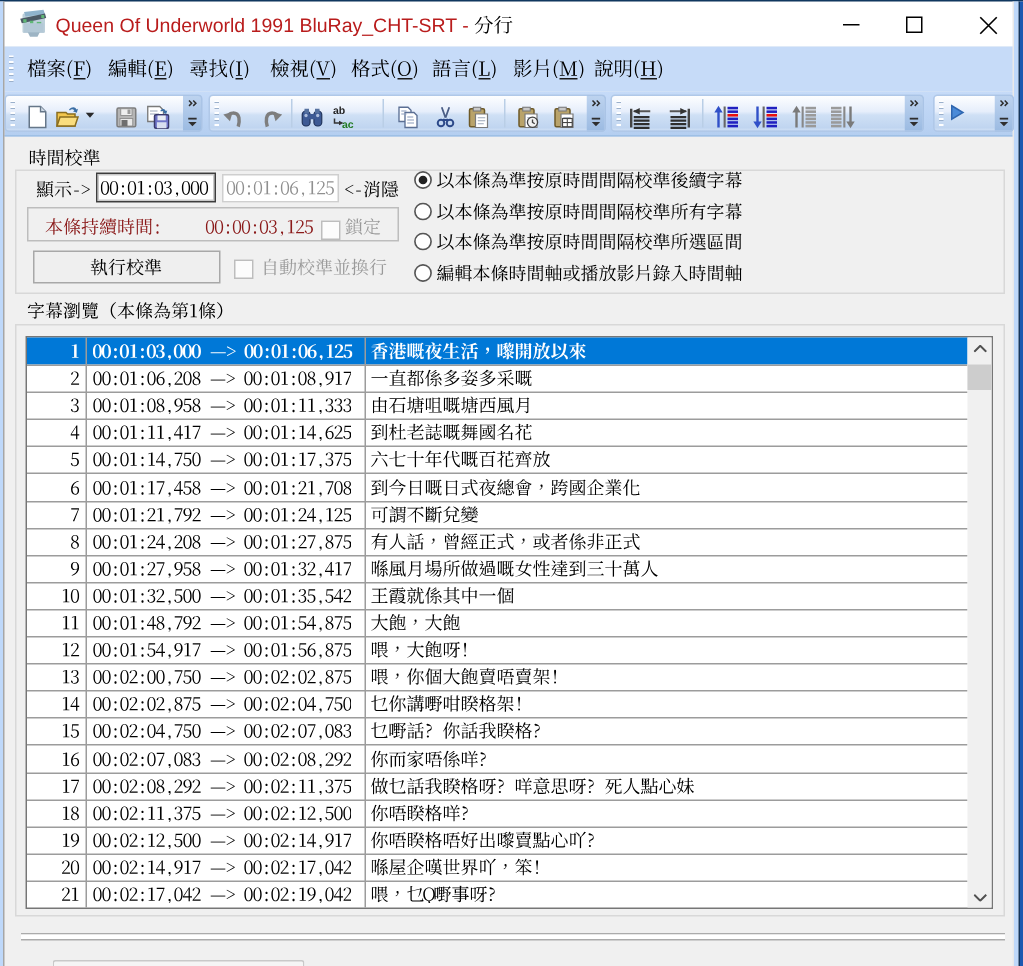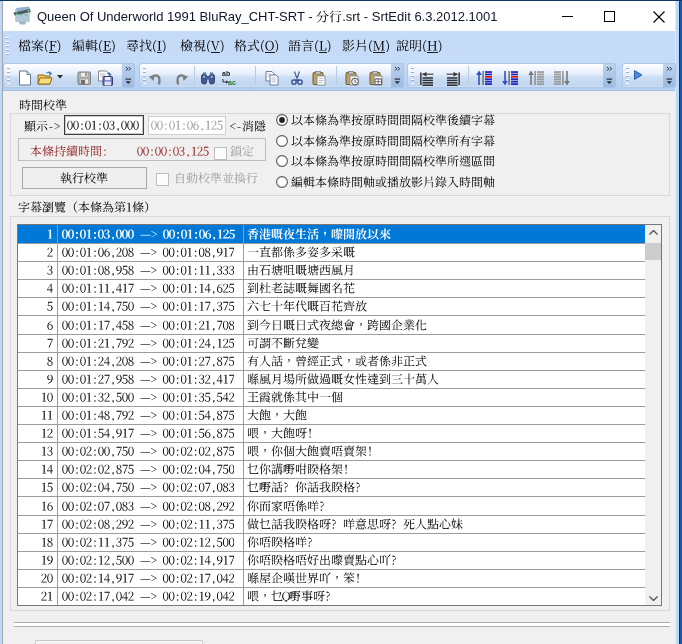--- a/index.html
+++ b/index.html
@@ -1,17 +1,17 @@
 <!DOCTYPE html>
 <html><head><meta charset="utf-8"><style>
 *{margin:0;padding:0;box-sizing:border-box}
 html,body{width:682px;height:644px;overflow:hidden;background:#fff}
 .ab{position:absolute}
 svg{display:block;fill:#000}
-.tt{font:13px "Liberation Sans", sans-serif;color:#0f172a;white-space:pre}
+.tt{font:13px "Liberation Sans", sans-serif;color:#b91c1c;white-space:pre}
 .grip{width:3px;background:repeating-linear-gradient(180deg,#fff 0 1px,#9ab0cc 1px 2px,transparent 2px 4px)}
 .tg{background:linear-gradient(180deg,#fdfeff 0%,#e6eefb 45%,#cfe0f5 55%,#c0d5f0 92%,#d0e0f5 100%);border:1px solid #b0c8e8;border-radius:3px}
 .vsep{top:66px;width:1px;height:19px;background:#b9cee6}
 .cb{width:13px;height:13px;background:#fcfcfc;border:1px solid #bdbdbd}
 .gb{border:1px solid #d8d8d8}
 </style></head><body>
 <div class="ab" style="left:0;top:0;width:682px;height:644px;background:#f0f0f0"></div>
 <div class="ab" style="left:0;top:1px;width:682px;height:30px;background:#fff"></div>
 <div class="ab" style="left:3px;top:31px;width:673px;height:30px;background:#c6dbf8"></div>
 <div class="ab" style="left:3px;top:61px;width:673px;height:30px;background:linear-gradient(180deg,#c6dbf8,#b4cef0)"></div>
@@ -33,21 +33,21 @@
 <rect x="15.5" y="5" width="2" height="2" fill="#5fb876"></rect>
 <path d="M4 10.5 h13 v6 H4 Z" fill="#b3c8d6"></path>
 <path d="M6.5 16.5 h8 l-1.5 3 h-5 Z" fill="#9db4c4"></path>
 </svg>
 <div class="ab" style="left:37px;top:7px;height:18px;display:flex;align-items:center;white-space:pre">
 <span class="tt">Queen Of Underworld 1991 BluRay_CHT-SRT - </span><svg width="26.0" height="13.0" viewBox="0 0 200 100">
       <g transform="translate(0,88)">
         <use href="#r11149" x="0"></use>
         <use href="#r36611" x="100"></use>
       </g>
-    </svg><span class="tt">.srt - SrtEdit 6.3.2012.1001</span></div>
+    </svg></div>
 <svg class="ab" style="left:538px;top:1px" width="138" height="30" viewBox="0 0 138 30">
 <line x1="24" y1="15.5" x2="35" y2="15.5" stroke="#000" stroke-width="1"></line>
 <rect x="66.5" y="10.5" width="10" height="10" fill="none" stroke="#000" stroke-width="1"></rect>
 <path d="M115.5 10.5 L126.5 21.5 M126.5 10.5 L115.5 21.5" stroke="#000" stroke-width="1.1" fill="none"></path>
 </svg>
 <div class="ab grip" style="left:6px;top:37px;height:18px"></div>
 <div class="ab" style="left:18.0px;top:39.0px">
     <svg width="43.6" height="13.0" viewBox="0 0 336 100">
       <g transform="translate(0,88)">
         <use href="#r22181" x="0"></use>

